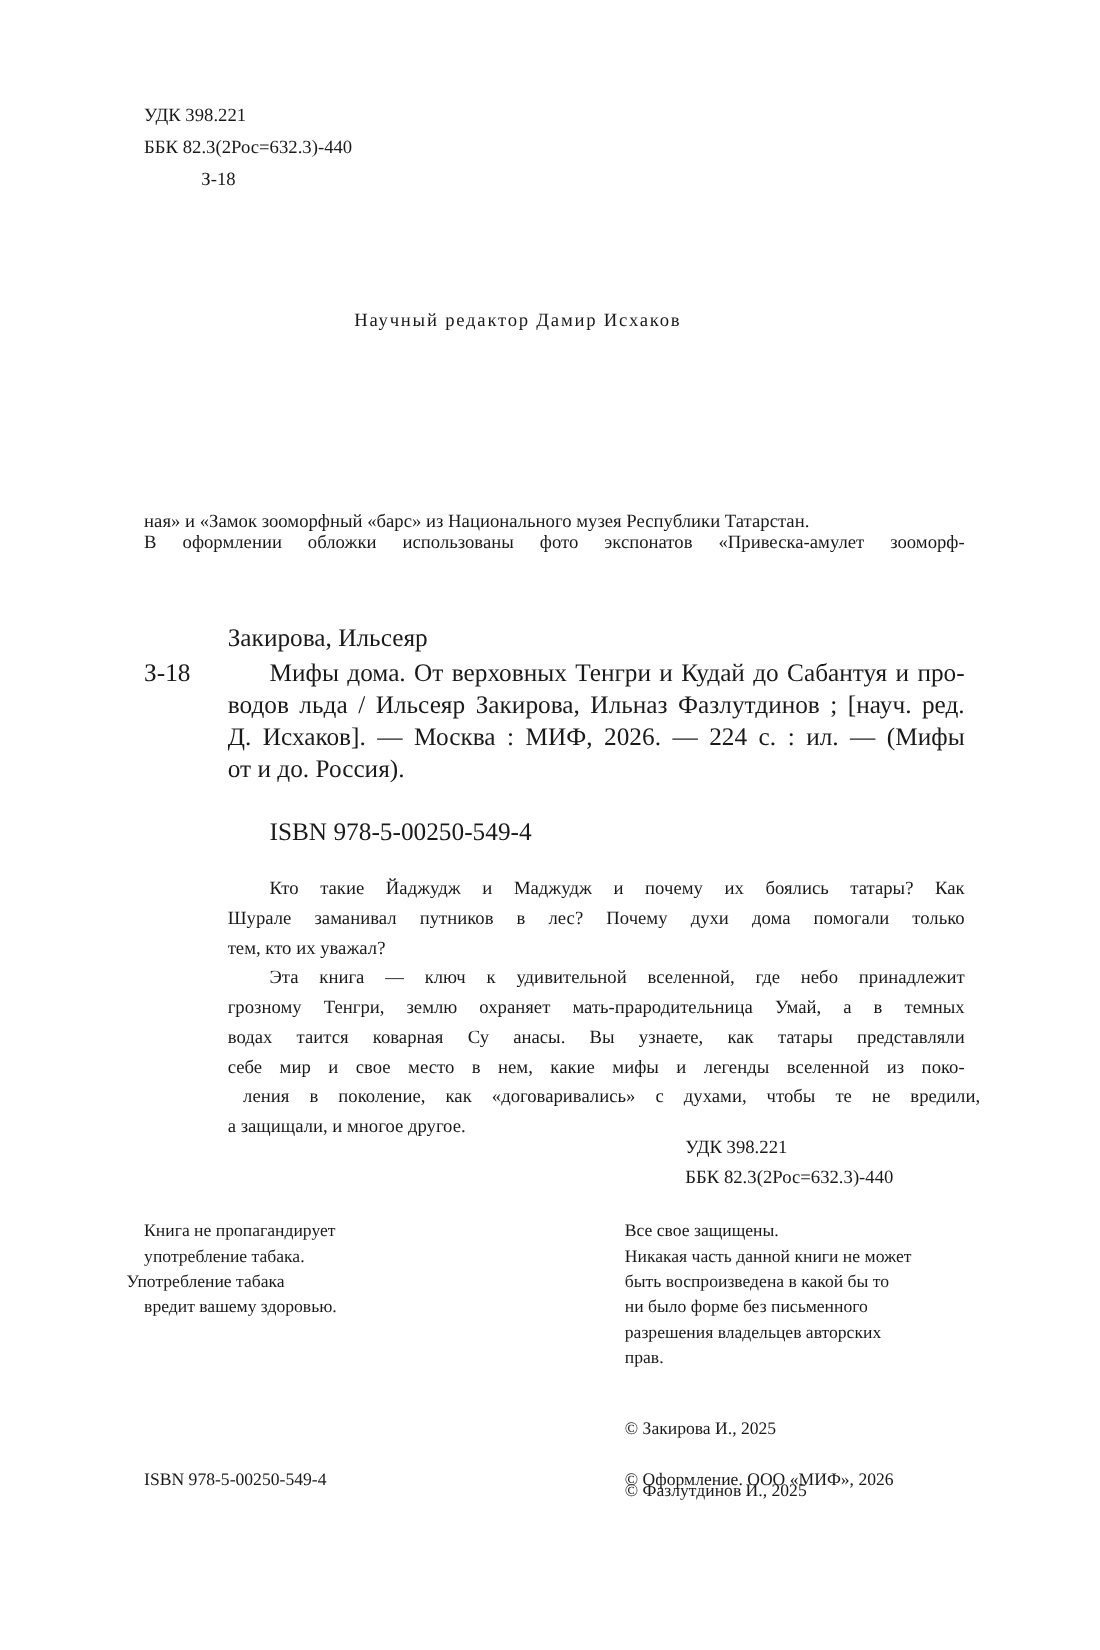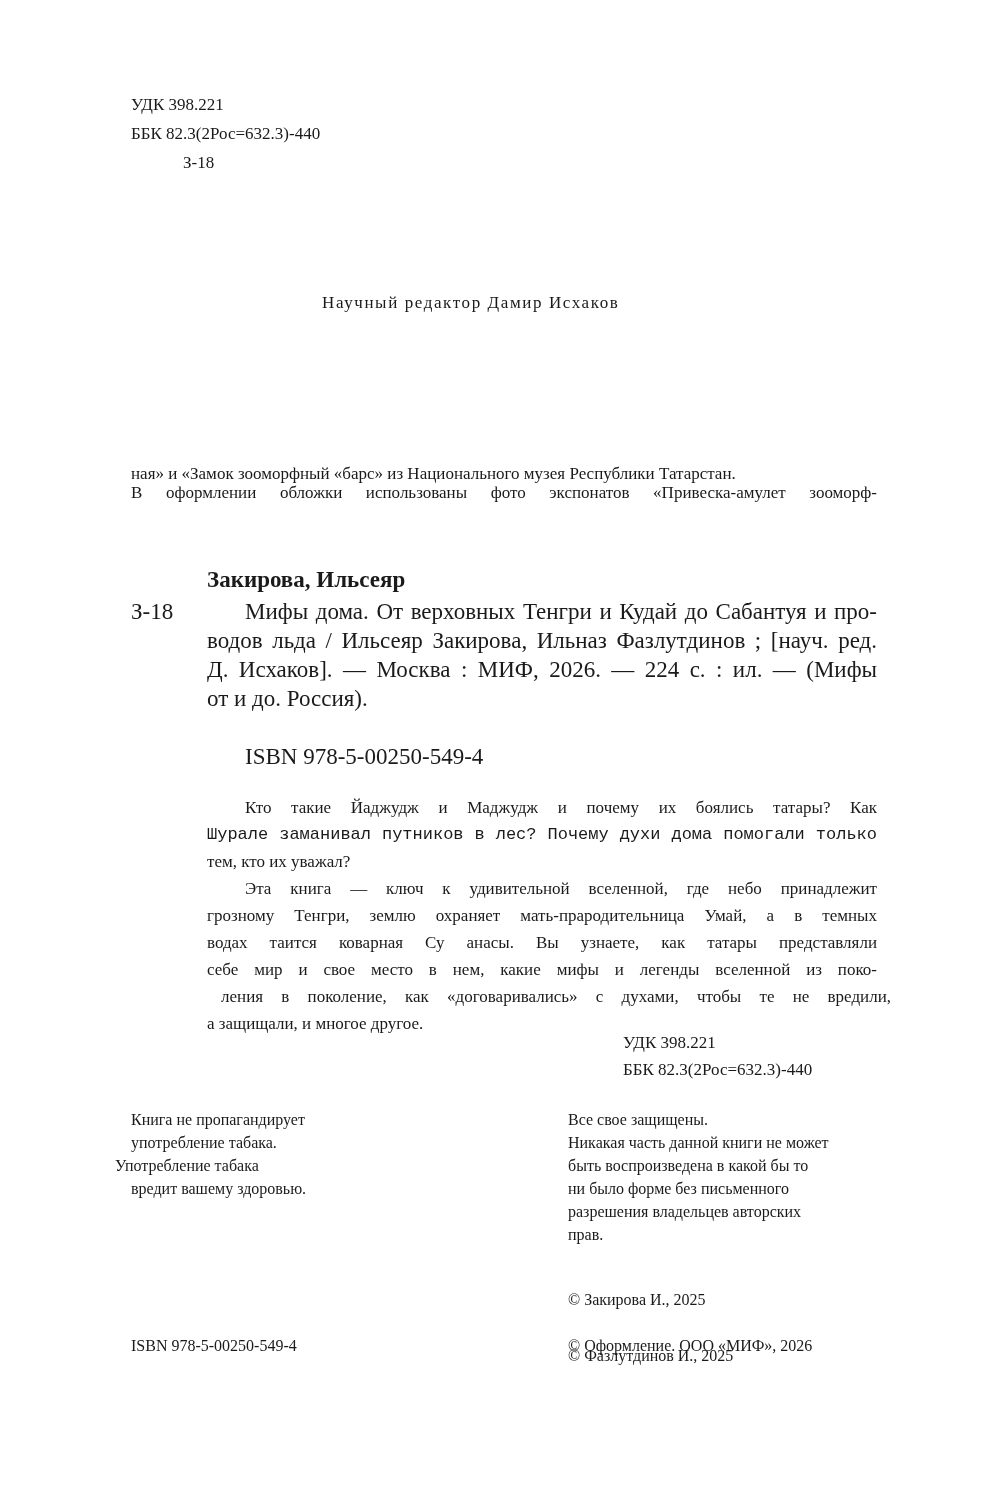--- a/index.html
+++ b/index.html
@@ -2,22 +2,22 @@
 <html><head>
 <meta charset="utf-8">
 <style>
   html, body { margin: 0; padding: 0; background: #ffffff; }
   body { width: 1000px; height: 1500px; position: relative; overflow: hidden;
          font-family: "Liberation Serif", "DejaVu Serif", serif; color: #1a1a1a; }
   .line { position: absolute; white-space: nowrap; line-height: 1; }
   .sm { font-size: 16px; }
   .md { font-size: 17px; }
   .lg { font-size: 23px; }
-  .bold { font-weight: bold; }
-  .spaced { letter-spacing: 1.6px; margin-top: 12px; }
+  .bold { font-weight: normal; }
+  .spaced { letter-spacing: 1.6px; }
   .justify { text-align: justify; text-align-last: justify; }
 </style>
 </head>
 <body>
 
 <div>
   <div class="line md" style="left:131px; top:96px;">УДК 398.221</div>
   <div class="line md" style="left:131px; top:125px;">ББК 82.3(2Рос=632.3)-440</div>
   <div class="line md" style="left:183px; top:154px;">З-18</div>
 </div>
@@ -34,21 +34,21 @@
   <div class="line lg" style="left:131px; top:600px;">З-18</div>
   <div class="line lg justify" style="left:245px; top:600px; width:632px;">Мифы дома. От верховных Тенгри и Кудай до Сабантуя и про-</div>
   <div class="line lg justify" style="left:207px; top:629px; width:670px;">водов льда / Ильсеяр Закирова, Ильназ Фазлутдинов ; [науч. ред.</div>
   <div class="line lg justify" style="left:207px; top:658px; width:670px;">Д. Исхаков]. — Москва : МИФ, 2026. — 224 с. : ил. — (Мифы</div>
   <div class="line lg" style="left:207px; top:687px;">от и до. Россия).</div>
   <div class="line lg" style="left:245px; top:745px;">ISBN 978-5-00250-549-4</div>
 </div>
 
 <div>
   <div class="line md justify" style="left:245px; top:799px; width:632px;">Кто такие Йаджудж и Маджудж и почему их боялись татары? Как</div>
-  <div class="line md justify" style="left:207px; top:826px; width:670px;font-family:Liberation Mono, monospace;">Шурале заманивал путников в лес? Почему духи дома помогали только</div>
+  <div class="line md justify" style="left:207px; top:826px; width:670px;">Шурале заманивал путников в лес? Почему духи дома помогали только</div>
   <div class="line md" style="left:207px; top:853px;">тем, кто их уважал?</div>
 
   <div class="line md justify" style="left:245px; top:880px; width:632px;">Эта книга — ключ к удивительной вселенной, где небо принадлежит</div>
   <div class="line md justify" style="left:207px; top:907px; width:670px;">грозному Тенгри, землю охраняет мать-прародительница Умай, а в темных</div>
   <div class="line md justify" style="left:207px; top:934px; width:670px;">водах таится коварная Су анасы. Вы узнаете, как татары представляли</div>
   <div class="line md justify" style="left:207px; top:961px; width:670px;">себе мир и свое место в нем, какие мифы и легенды вселенной из поко-</div>
   <div class="line md justify" style="left:221px; top:988px; width:670px;">ления в поколение, как «договаривались» с духами, чтобы те не вредили,</div>
   <div class="line md" style="left:207px; top:1015px;">а защищали, и многое другое.</div>
 </div>
 

